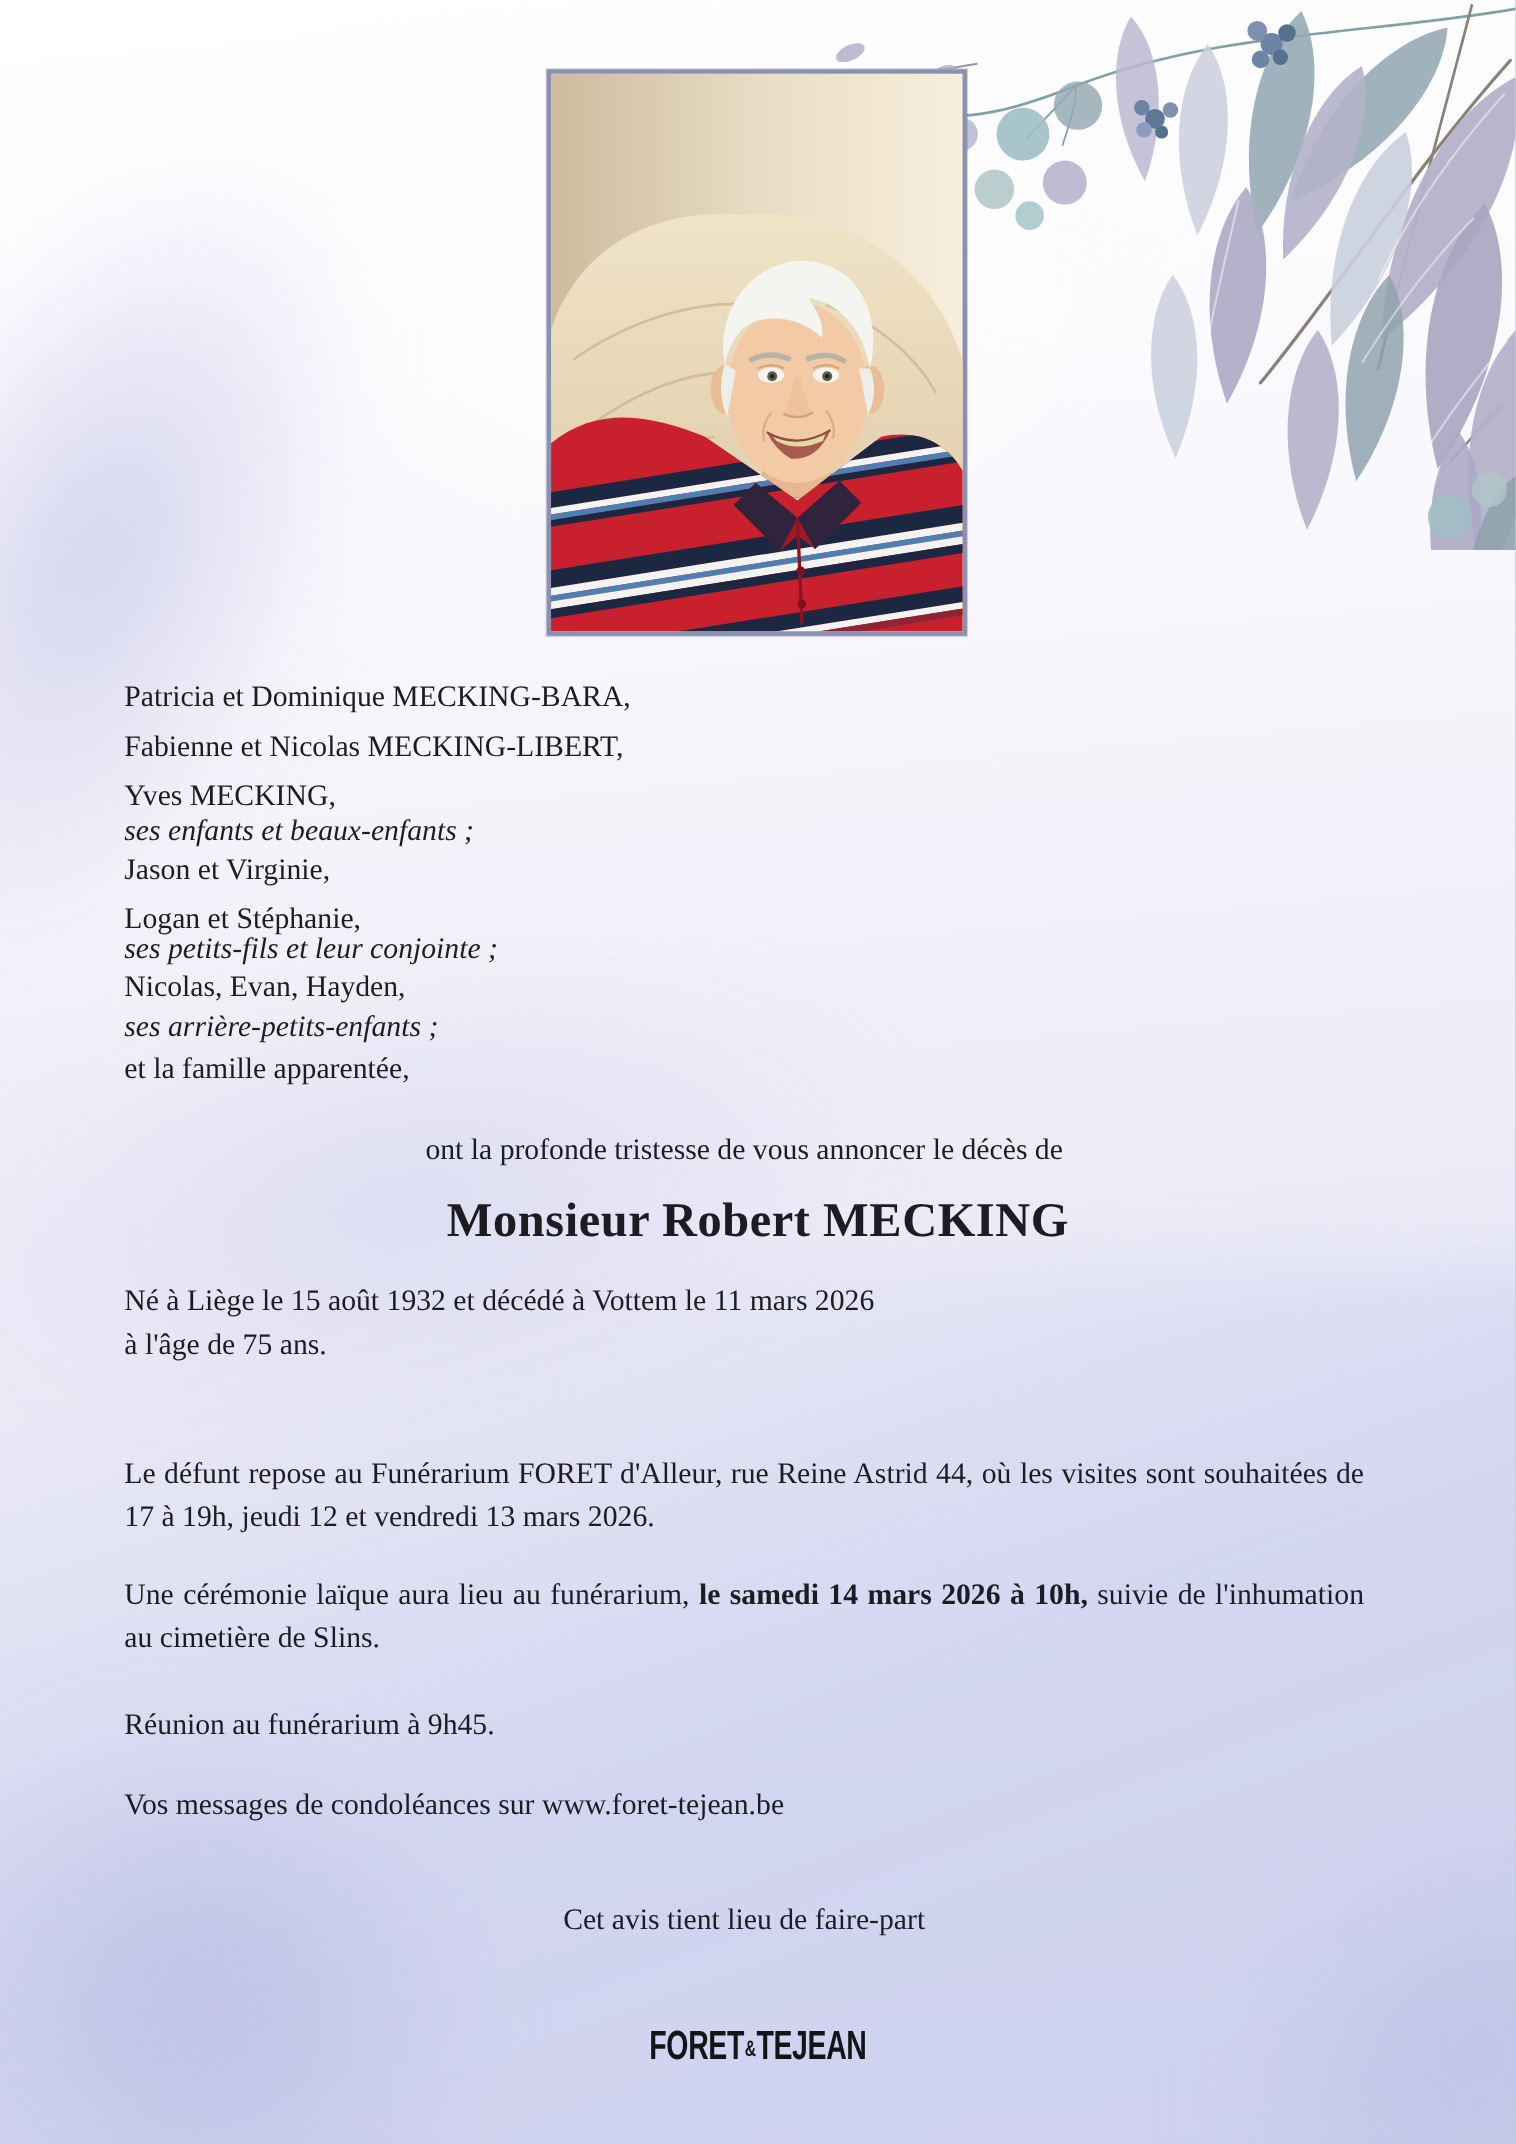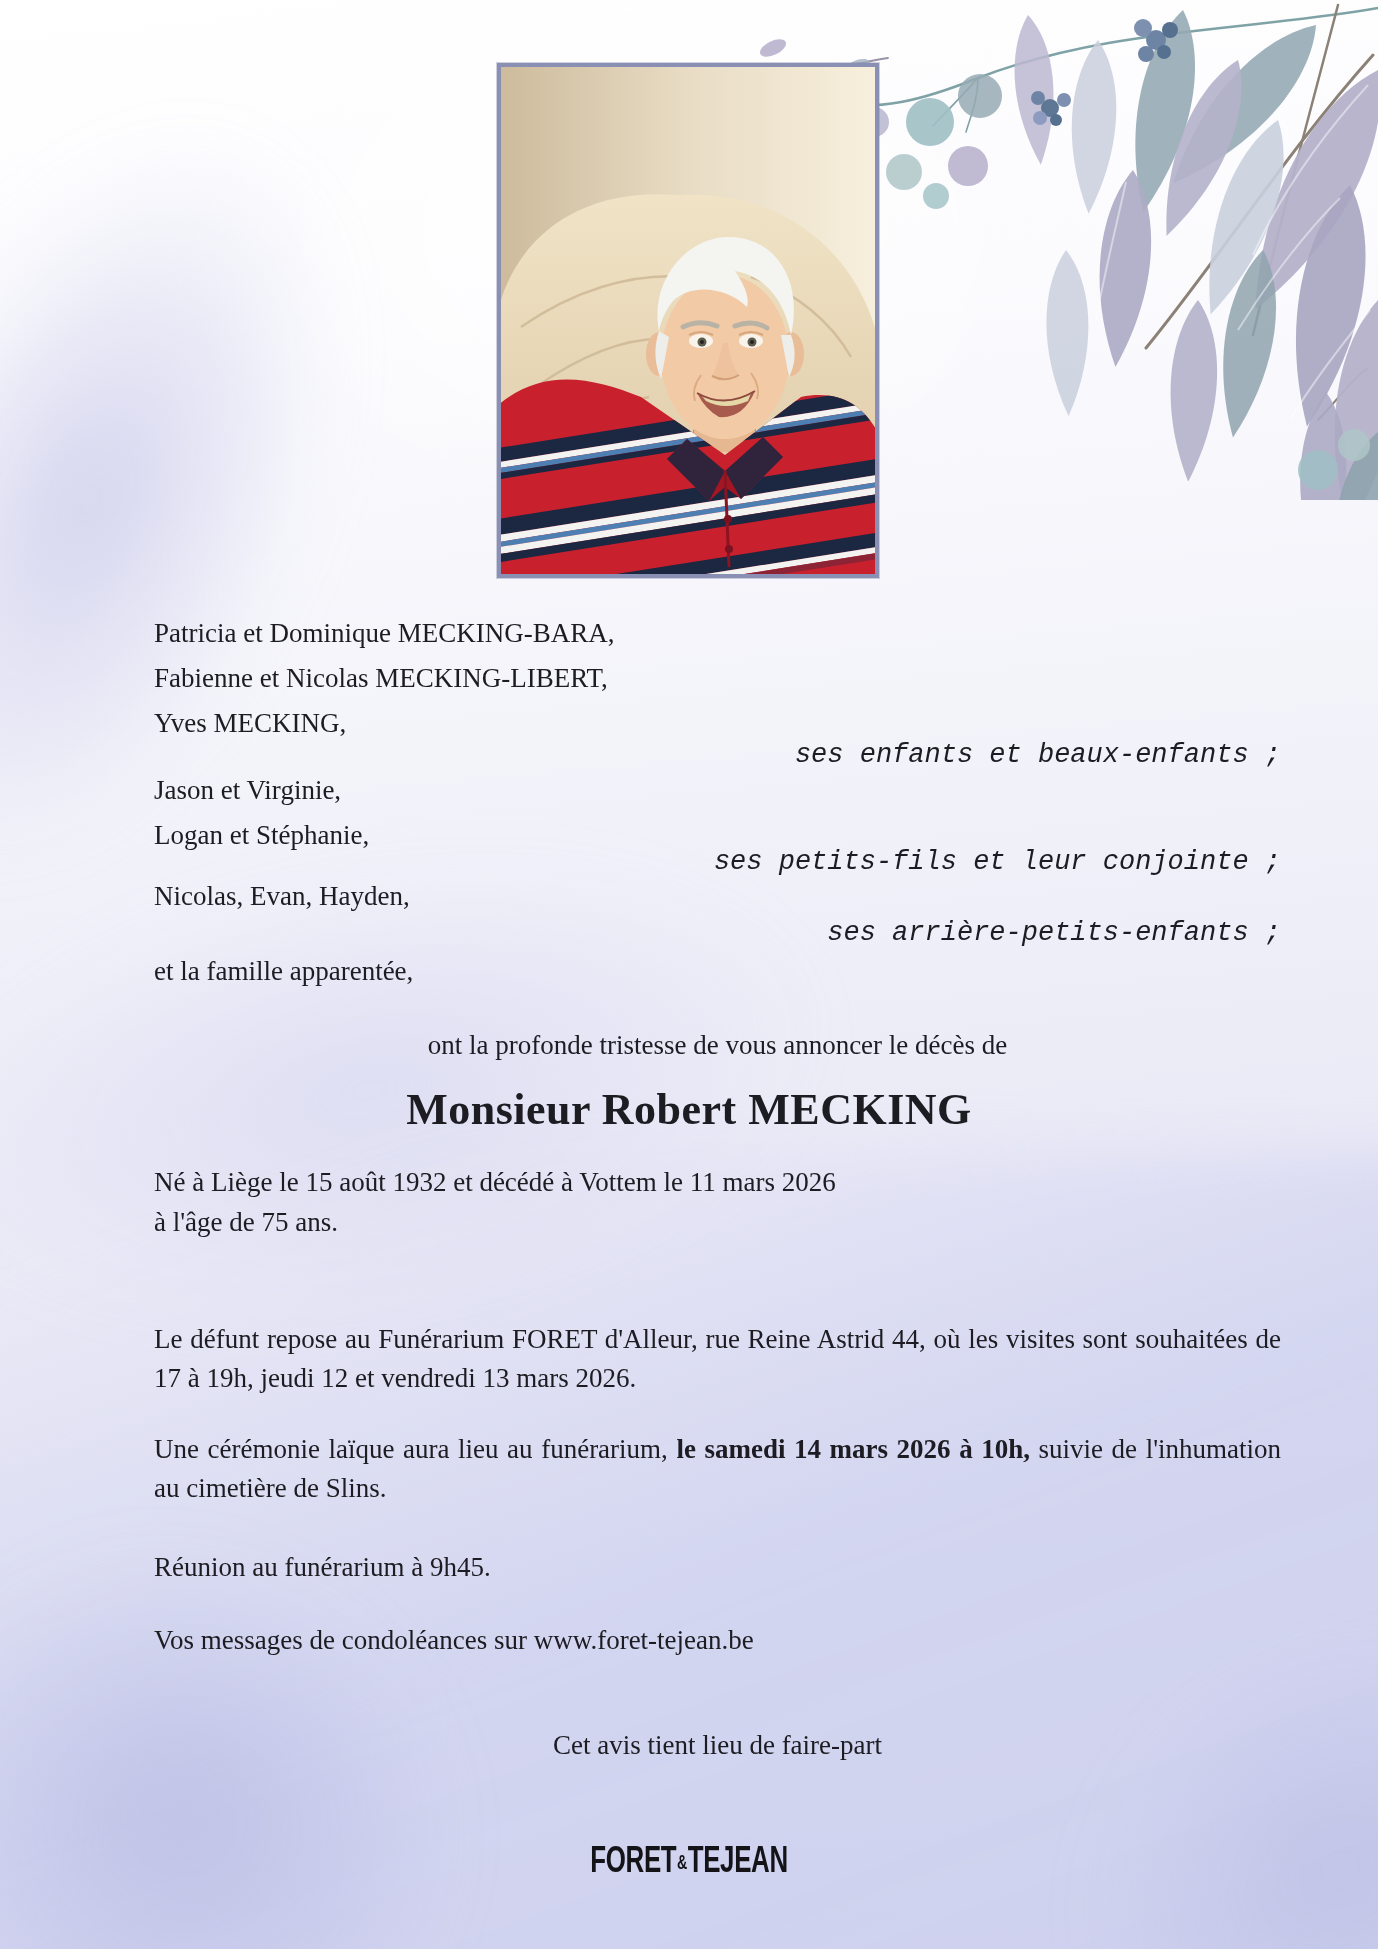--- a/index.html
+++ b/index.html
@@ -38,23 +38,23 @@
 
   
   .photo-frame{
     position:absolute;left:497px;top:63px;width:382px;height:515px;
     border:4px solid #8a90b4;box-sizing:border-box;background:#e9dcc3;
     box-shadow:0 0 0 1px rgba(120,126,160,.35);
   }
   .photo-frame svg{display:block;}
 
   
-  .txt{position:absolute;left:113px;width:1127px;font-size:27px;margin-left:41px;}
+  .txt{position:absolute;left:113px;width:1127px;font-size:27px;}
   .line{line-height:45px;white-space:nowrap;}
-  .role{font-style:italic;text-align:right;padding-right:2px;font-family:Liberation Mono, monospace;}
+  .role{font-style:italic;padding-right:2px;}
   .center{text-align:center;white-space:nowrap;}
   .para{line-height:39px;text-align:justify;}
   .title{
     position:absolute;left:0;width:1378px;text-align:center;
     font-size:44px;font-weight:700;letter-spacing:.5px;line-height:48px;white-space:nowrap;
   }
   .subtitle{
     position:absolute;left:0;width:1378px;text-align:center;
     font-size:28px;font-weight:700;line-height:36px;white-space:nowrap;
   }

